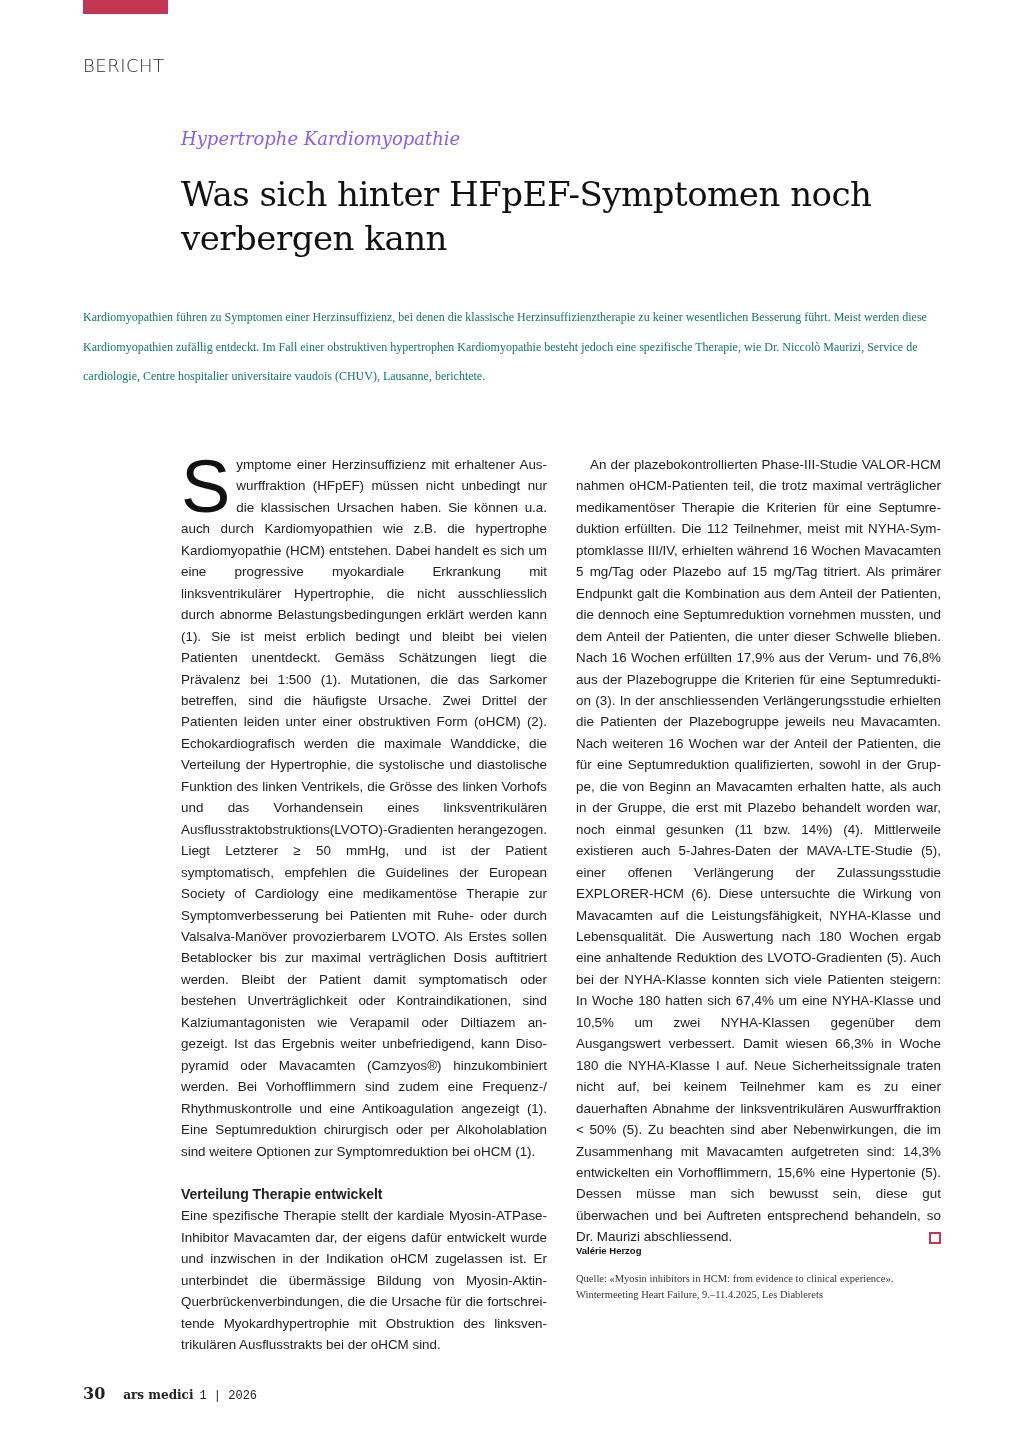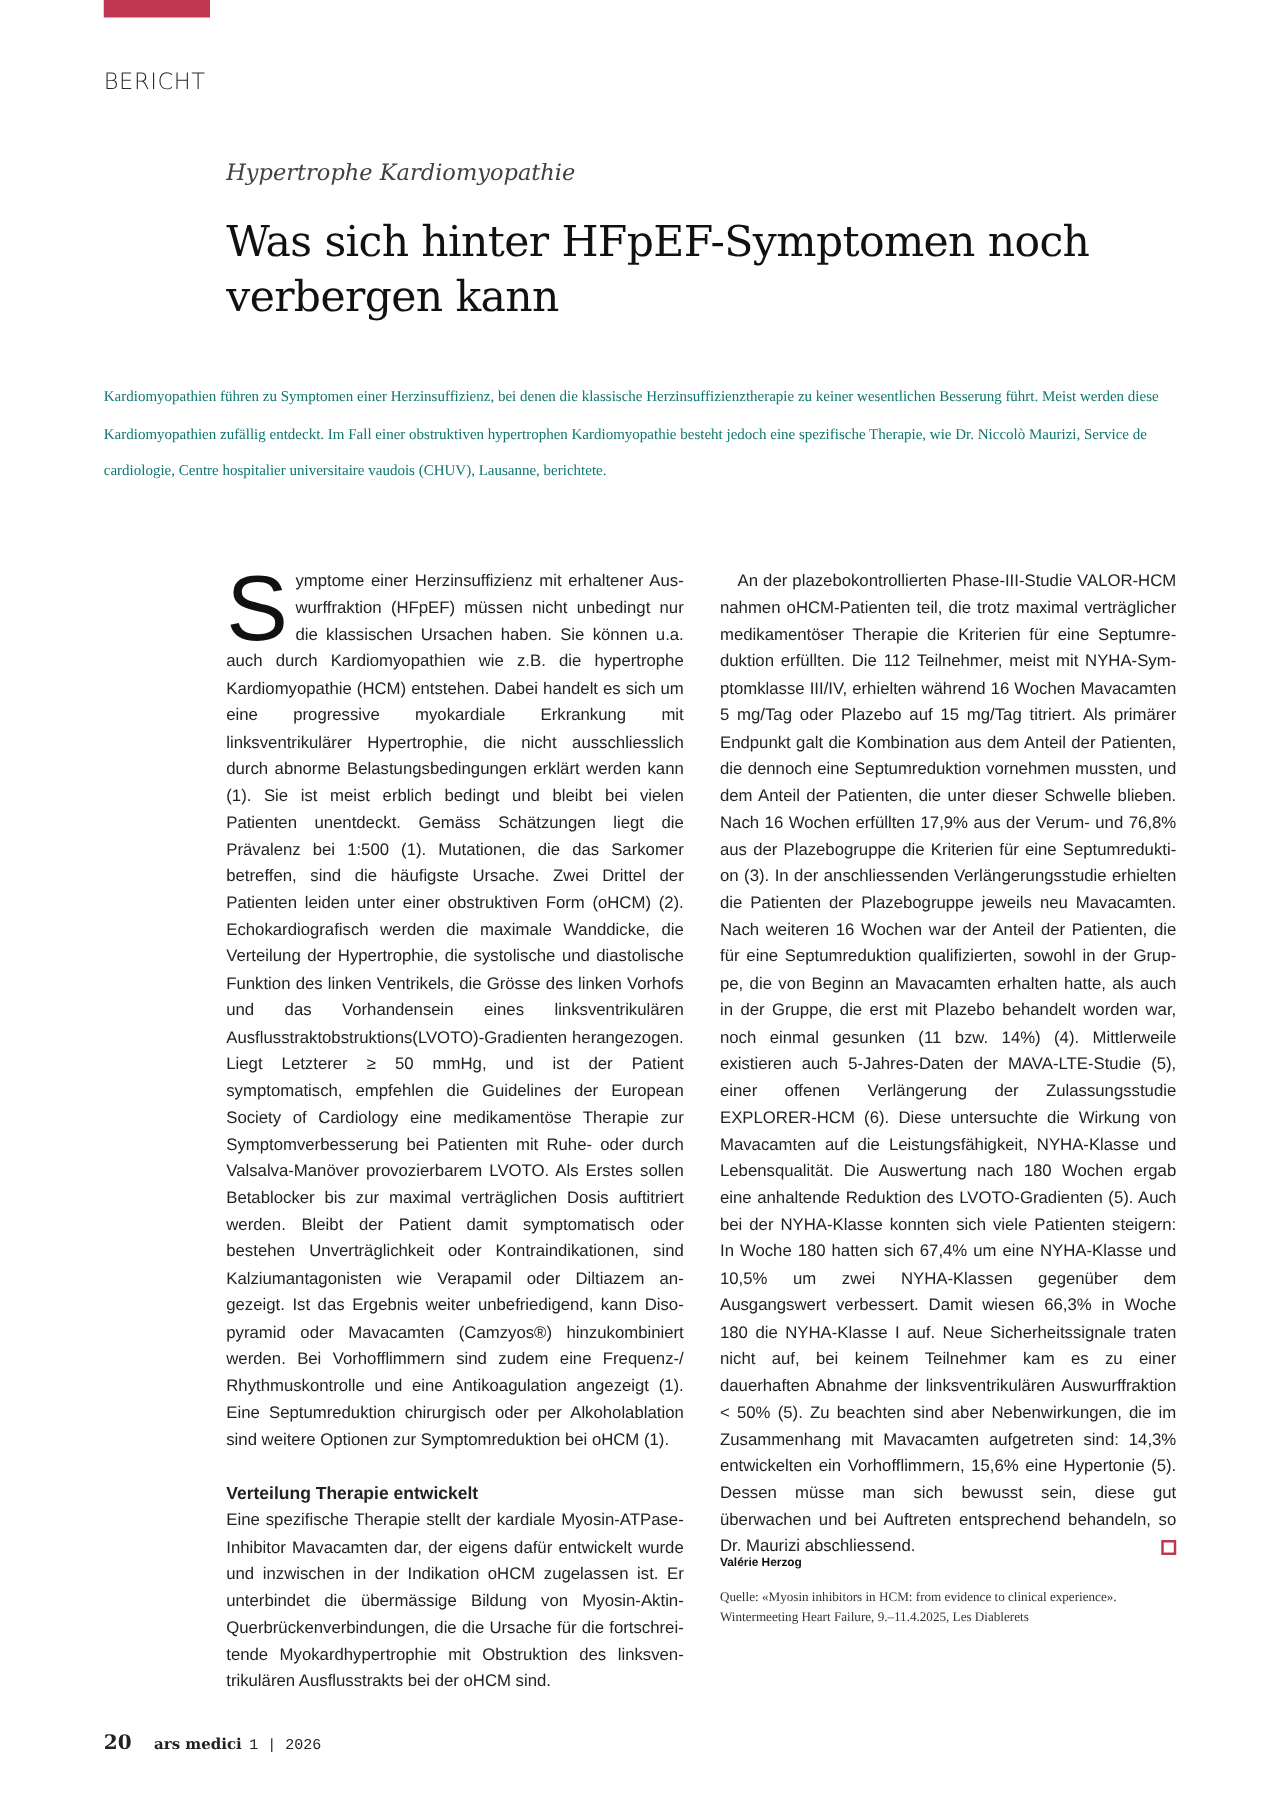--- a/index.html
+++ b/index.html
@@ -1,19 +1,19 @@
 <!DOCTYPE html>
 <html><head>
 <meta charset="utf-8">
 <style>
   html, body { margin: 0; padding: 0; background: #ffffff; }
   body { width: 1024px; height: 1448px; position: relative; overflow: hidden; color: #1a1a1a; }
   .topbar { position: absolute; left: 83px; top: 0; width: 85px; height: 14px; background: #c13650; }
   .section-label { position: absolute; left: 83px; top: 30px; font-family: "DejaVu Sans", sans-serif; font-size: 18px; letter-spacing: 0.5px; color: #2a2a2a; font-weight: 300; margin-top: 25px; }
-  .kicker { position: absolute; left: 181px; top: 128px; font-family: "DejaVu Serif", serif; font-style: italic; font-size: 18px; color: #404040; }
+  .kicker { position: absolute; left: 181px; top: 128px; font-family: "DejaVu Serif", serif; font-style: italic; font-size: 18px; color: #8b5cf6; }
   .headline { position: absolute; left: 181px; top: 172px; width: 720px; font-family: "DejaVu Serif", serif; font-size: 34px; line-height: 44px; color: #111; font-weight: normal; margin: 0; letter-spacing: -0.5px; }
   .lead { position: absolute; left: 83px; top: 303px; width: 860px; font-family: "Liberation Serif", serif; font-size: 12px; line-height: 29.5px; color: #0f766e; margin: 0; }
   .col { position: absolute; font-family: "Liberation Sans", sans-serif; font-size: 13.4px; line-height: 21.45px; color: #222; text-align: justify; hyphens: manual; }
   .col p { margin: 0; }
   .col-left { left: 181px; top: 454px; width: 366px; }
   .col-right { left: 576px; top: 454px; width: 365px; }
   .dropcap { float: left; font-family: "Liberation Sans", sans-serif; font-size: 74px; line-height: 62px; margin: 2px 6px 0 0; color: #111; font-weight: 300; }
   .subhead { font-weight: bold; font-size: 14px; margin-top: 22px !important; }
   .indent { text-indent: 14px; }
   .endmark { display: inline-block; width: 8px; height: 8px; border: 2px solid #c13650; float: right; margin-top: 6px; }
@@ -45,16 +45,16 @@
 <div class="col col-right">
   <p class="indent">
     <span>An der plazebokontrollierten Phase-III-Studie VALOR-HCM nahmen oHCM-Patienten teil, die trotz maximal verträglicher medikamentöser Therapie die Kriterien für eine Septumre­duktion erfüllten. Die 112 Teilnehmer, meist mit NYHA-Sym­ptomklasse III/IV, erhielten während 16 Wochen Mavacam­ten 5 mg/Tag oder Plazebo auf 15 mg/Tag titriert. Als primärer Endpunkt galt die Kombination aus dem Anteil der Patienten, die dennoch eine Septumreduktion vornehmen mussten, und dem Anteil der Patienten, die unter dieser Schwelle blieben. Nach 16 Wochen erfüllten 17,9% aus der Verum- und 76,8% aus der Plazebogruppe die Kriterien für eine Septumredukti­on (3). In der anschliessenden Verlängerungsstudie erhielten die Patienten der Plazebogruppe jeweils neu Mavacamten. Nach weiteren 16 Wochen war der Anteil der Patienten, die für eine Septumreduktion qualifizierten, sowohl in der Grup­pe, die von Beginn an Mavacamten erhalten hatte, als auch in der Gruppe, die erst mit Plazebo behandelt worden war, noch einmal gesunken (11 bzw. 14%) (4). Mittlerweile existieren auch 5-Jahres-Daten der MAVA-LTE-Studie (5), einer offenen Verlängerung der Zulassungsstudie EXPLORER-HCM (6). Diese untersuchte die Wirkung von Mavacamten auf die Leis­tungsfähigkeit, NYHA-Klasse und Lebensqualität. Die Aus­wertung nach 180 Wochen ergab eine anhaltende Reduktion des LVOTO-Gradienten (5). Auch bei der NYHA-Klasse konn­ten sich viele Patienten steigern: In Woche 180 hatten sich 67,4% um eine NYHA-Klasse und 10,5% um zwei NYHA-Klassen gegenüber dem Ausgangswert verbessert. Damit wiesen 66,3% in Woche 180 die NYHA-Klasse I auf. Neue Sicherheitssignale traten nicht auf, bei keinem Teilnehmer kam es zu einer dauerhaften Abnahme der linksventrikulären Auswurffraktion &lt; 50% (5). Zu beachten sind aber Nebenwir­kungen, die im Zusammenhang mit Mavacamten aufgetreten sind: 14,3% entwickelten ein Vorhofflimmern, 15,6% eine Hypertonie (5). Dessen müsse man sich bewusst sein, diese gut überwachen und bei Auftreten entsprechend behandeln, so Dr. Maurizi abschliessend.</span><span class="endmark"></span>
   </p>
 </div>
 
 <div class="author">Valérie Herzog</div>
 <div class="source">Quelle: «Myosin inhibitors in HCM: from evidence to clinical experience». Wintermeeting Heart Failure, 9.–11.4.2025, Les Diablerets</div>
 
 <div class="footer">
-  <span class="pagenum">20</span>
+  <span class="pagenum">30</span>
   <span class="pub">ars medici</span>
   <span class="issue">1 | 2026</span>
 </div>
 
 </body></html>

